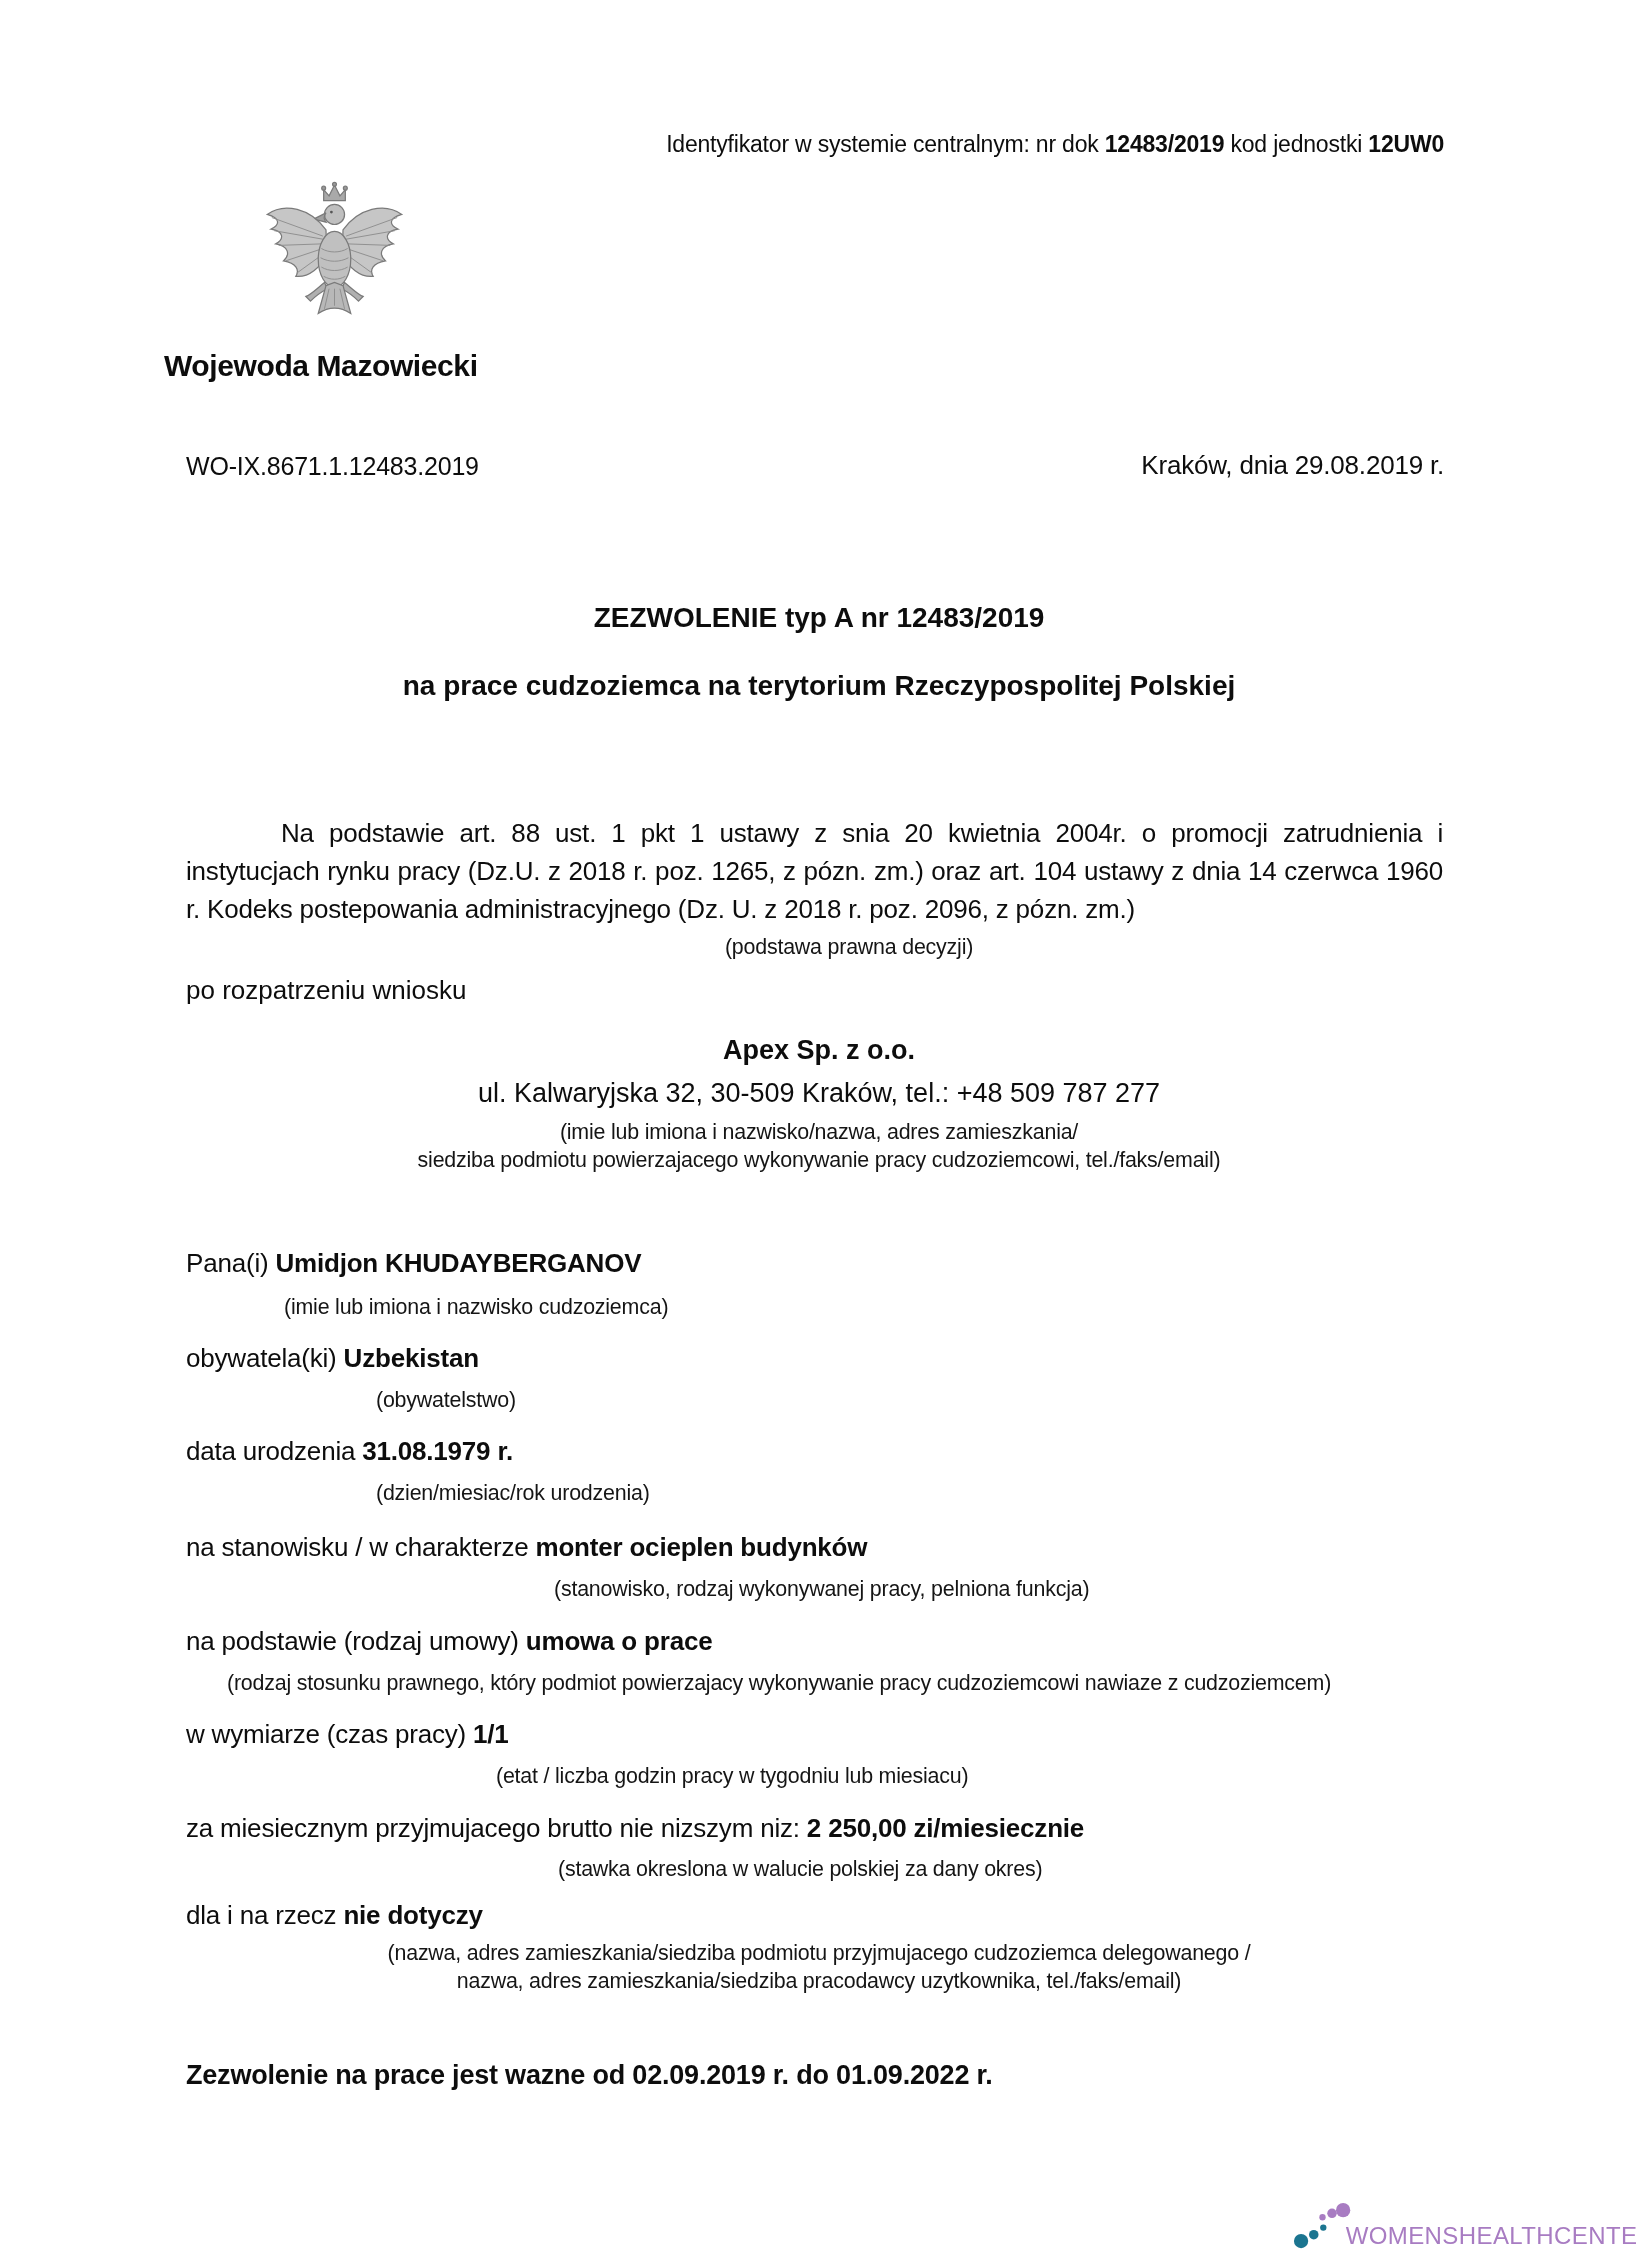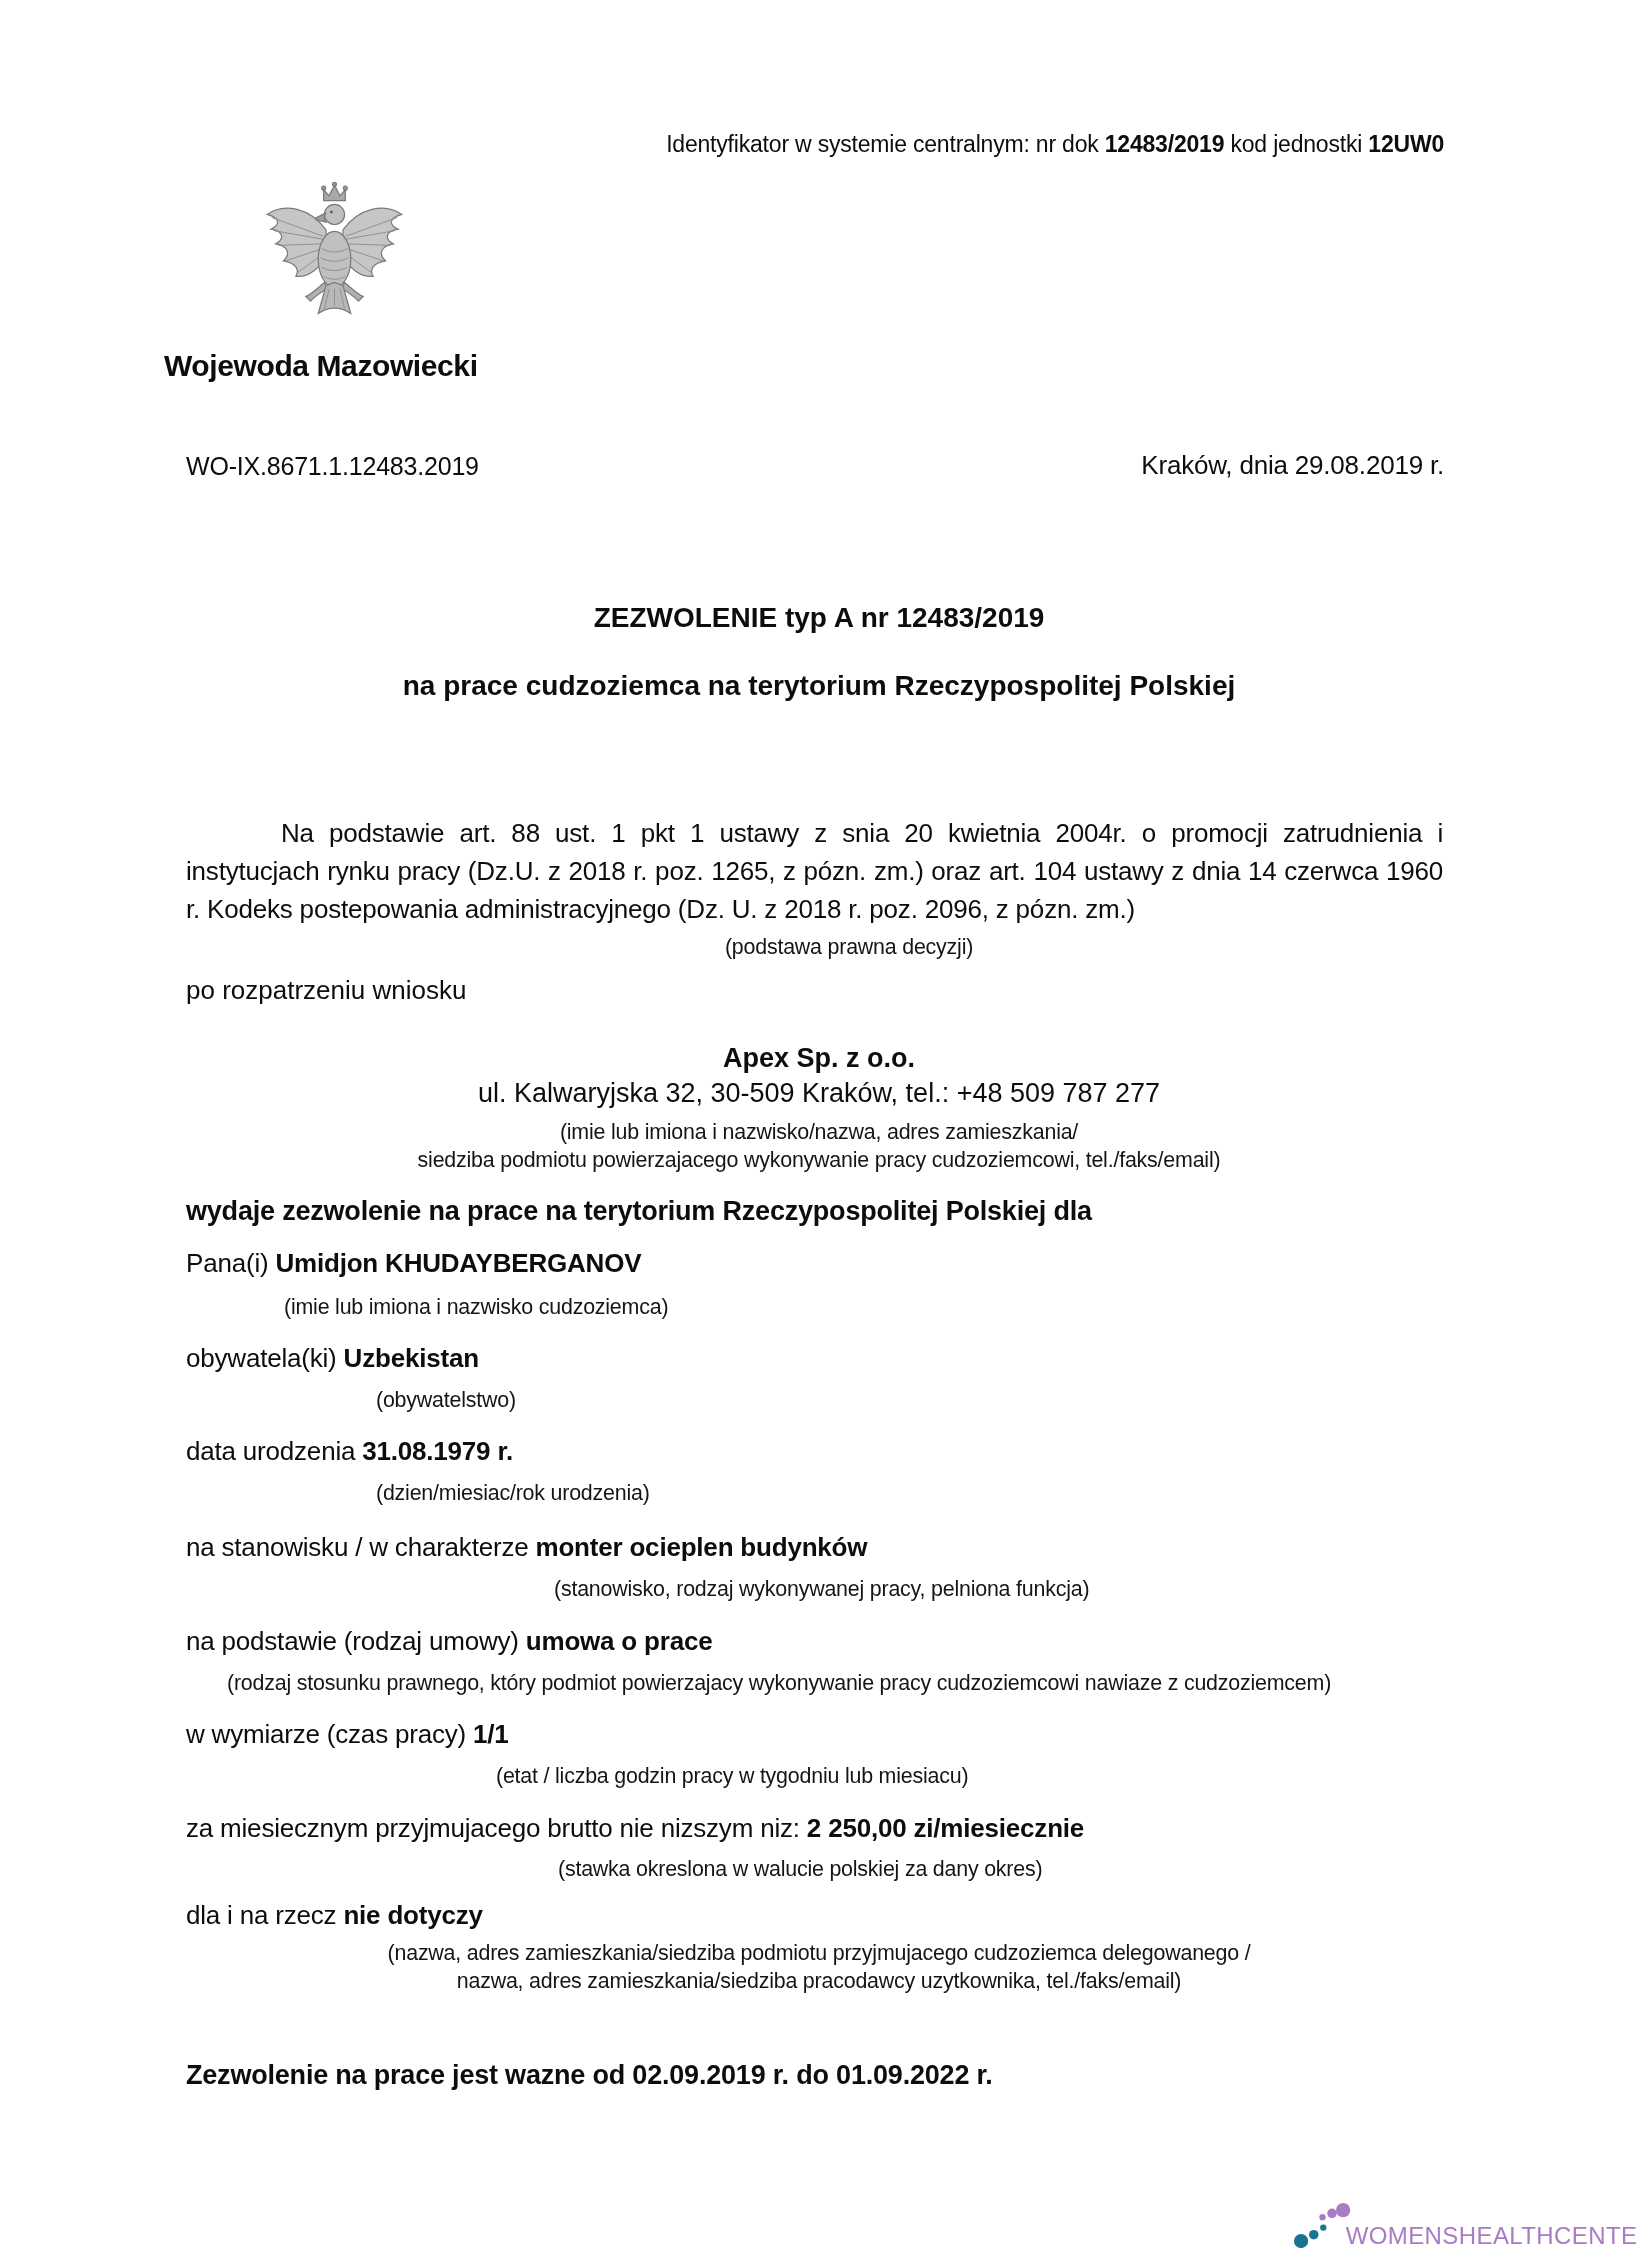--- a/index.html
+++ b/index.html
@@ -19,21 +19,21 @@
   .refnum{left:186px;top:452px;font-size:25px;letter-spacing:-0.2px;}
   .placedate{top:450px;right:194px;font-size:26px;letter-spacing:-0.2px;}
   .title1{left:0;top:602px;width:100%;text-align:center;font-size:28px;font-weight:bold;}
   .title2{left:0;top:670px;width:100%;text-align:center;font-size:28px;font-weight:bold;}
   .legal{left:186px;top:814px;width:1257px;font-size:26px;line-height:38px;
          text-align:justify;text-indent:95px;letter-spacing:-0.2px;}
   .cap{font-size:21.4px;letter-spacing:-0.2px;color:#151515;}
   .centercap{left:0;width:100%;text-align:center;}
   .legal-cap{top:935px;margin-left:30px;}
   .after{left:186px;top:975px;font-size:26px;}
-  .emp-name{left:0;top:1035px;width:100%;text-align:center;font-size:27px;font-weight:bold;margin-top:8px;}
+  .emp-name{left:0;top:1035px;width:100%;text-align:center;font-size:27px;font-weight:bold;}
   .emp-addr{left:0;top:1078px;width:100%;text-align:center;font-size:27px;font-weight:normal;}
   .emp-cap1{top:1120px;}
   .emp-cap2{top:1148px;}
   .grant{left:186px;top:1196px;font-size:27px;font-weight:bold;letter-spacing:-0.2px;}
   .field{left:186px;font-size:26px;letter-spacing:-0.2px;white-space:pre-wrap;}
   .f0{top:1248px;}.f1{top:1343px;}.f2{top:1436px;text-align:center;}.f3{top:1532px;}
   .f4{top:1626px;}.f5{top:1719px;}.f6{top:1813px;}.f7{top:1900px;}
   .cap0{left:284px;top:1295px;}
   .cap1{left:376px;top:1388px;}
   .cap2{left:376px;top:1481px;}
@@ -91,21 +91,20 @@
   <div class="abs legal">Na podstawie art. 88 ust. 1 pkt 1 ustawy z snia 20 kwietnia 2004r. o promocji zatrudnienia i instytucjach rynku pracy (Dz.U. z 2018 r. poz. 1265, z pózn. zm.) oraz art. 104 ustawy z dnia 14 czerwca 1960 r. Kodeks postepowania administracyjnego (Dz. U. z 2018 r. poz. 2096, z pózn. zm.)</div>
   <div class="abs cap centercap legal-cap">(podstawa prawna decyzji)</div>
 
   <div class="abs after">po rozpatrzeniu wniosku</div>
 
   <div class="abs emp-name">Apex Sp. z o.o.</div>
   <div class="abs emp-addr">ul. Kalwaryjska 32, 30-509 Kraków, tel.: +48 509 787 277</div>
   <div class="abs cap centercap emp-cap1">(imie lub imiona i nazwisko/nazwa, adres zamieszkania/</div>
   <div class="abs cap centercap emp-cap2">siedziba podmiotu powierzajacego wykonywanie pracy cudzoziemcowi, tel./faks/email)</div>
 
-  <div class="abs grant">wydaje zezwolenie na prace na terytorium Rzeczypospolitej Polskiej dla</div>
 
   <div class="abs field f0"><span>Pana(i) </span><b>Umidjon KHUDAYBERGANOV</b></div>
   <div class="abs cap cap0">(imie lub imiona i nazwisko cudzoziemca)</div>
 
   <div class="abs field f1"><span>obywatela(ki) </span><b>Uzbekistan</b></div>
   <div class="abs cap cap1">(obywatelstwo)</div>
 
   <div class="abs field f2"><span>data urodzenia </span><b>31.08.1979 r.</b></div>
   <div class="abs cap cap2">(dzien/miesiac/rok urodzenia)</div>
 

